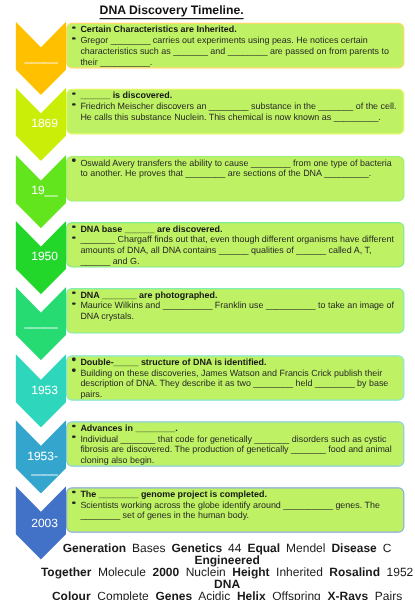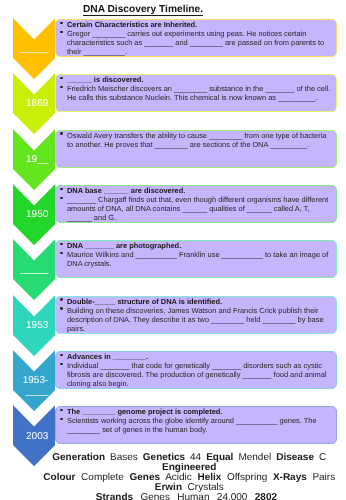--- a/index.html
+++ b/index.html
@@ -7,21 +7,21 @@
        -webkit-font-smoothing:antialiased;text-rendering:geometricPrecision;}
   .page{transform:translateZ(0);}
   .page{position:relative;width:346px;height:500px;}
   .title{position:absolute;left:0;top:4.2px;width:286px;text-align:center;font-size:10.2px;font-weight:bold;color:#111;letter-spacing:0px;}
   .title span{border-bottom:1.2px solid #1a1a1a;padding-bottom:0px;}
   .row{position:absolute;left:0;width:346px;}
   .arrow{position:absolute;left:13.3px;top:0;}
   .arrow svg{display:block;}
   .yr{position:absolute;left:13.3px;width:35px;text-align:right;color:#fff;font-size:10px;}
   .box{position:absolute;left:55.3px;top:0;width:282px;height:38px;box-sizing:border-box;
-       border:0.9px solid #f5b800;border-radius:5px;background:#c4b5fd;}
+       border:0.9px solid #f5b800;border-radius:5px;background:#bef264;}
   .tx{position:absolute;left:4.4px;top:-0.2px;width:272px;font-size:7.45px;line-height:9.0px;color:#262626;}
   .li{position:relative;padding-left:6.3px;}
   .li:before{content:"";position:absolute;left:-0.45px;top:1.95px;width:2.3px;height:2.3px;border-radius:50%;background:#262626;}
   .bold{font-weight:bold;color:#171717;}
   .bank{position:absolute;left:32.5px;width:313.5px;text-align:center;font-size:10px;color:#1a1a1a;}
   .bank div{line-height:10.2px;}
 </style>
 </head>
 <body>
 
@@ -135,16 +135,17 @@
    <div class="box" style="top:1.1px;border-color:#8eaae3;">
      <div class="tx">
        <div class="li bold">The ________ genome project is completed.</div>
        <div class="li">Scientists working across the globe identify around __________ genes. The ________ set of genes in the human body.</div>
      </div>
    </div>
       </div>
     </div>
   <div class="bank" id="bank" style="top: 452.6px;">
       <div style="word-spacing: 2.2px;"><span style="font-weight:bold">Generation</span> <span>Bases</span> <span style="font-weight:bold">Genetics</span> <span>44</span> <span style="font-weight:bold">Equal</span> <span>Mendel</span> <span style="font-weight:bold">Disease</span> <span>C</span> <span style="font-weight:bold">Engineered</span></div>
+      <div style="word-spacing: 2.65px;"><span style="font-weight:bold">Together</span> <span>Molecule</span> <span style="font-weight:bold">2000</span> <span>Nuclein</span> <span style="font-weight:bold">Height</span> <span>Inherited</span> <span style="font-weight:bold">Rosalind</span> <span>1952</span> <span style="font-weight:bold">DNA</span></div>
       <div style="word-spacing: 2.8px;"><span style="font-weight:bold">Colour</span> <span>Complete</span> <span style="font-weight:bold">Genes</span> <span>Acidic</span> <span style="font-weight:bold">Helix</span> <span>Offspring</span> <span style="font-weight:bold">X-Rays</span> <span>Pairs</span> <span style="font-weight:bold">Erwin</span> <span>Crystals</span></div>
       <div style="word-spacing: 4.55px; margin-left: -5.6px;"><span style="font-weight:bold">Strands</span> <span>Genes</span> <span style="font-weight:normal">Human</span> <span>24,000</span> <span style="font-weight:bold">2802</span></div>
     </div>
 </div>
 
 </body></html>

